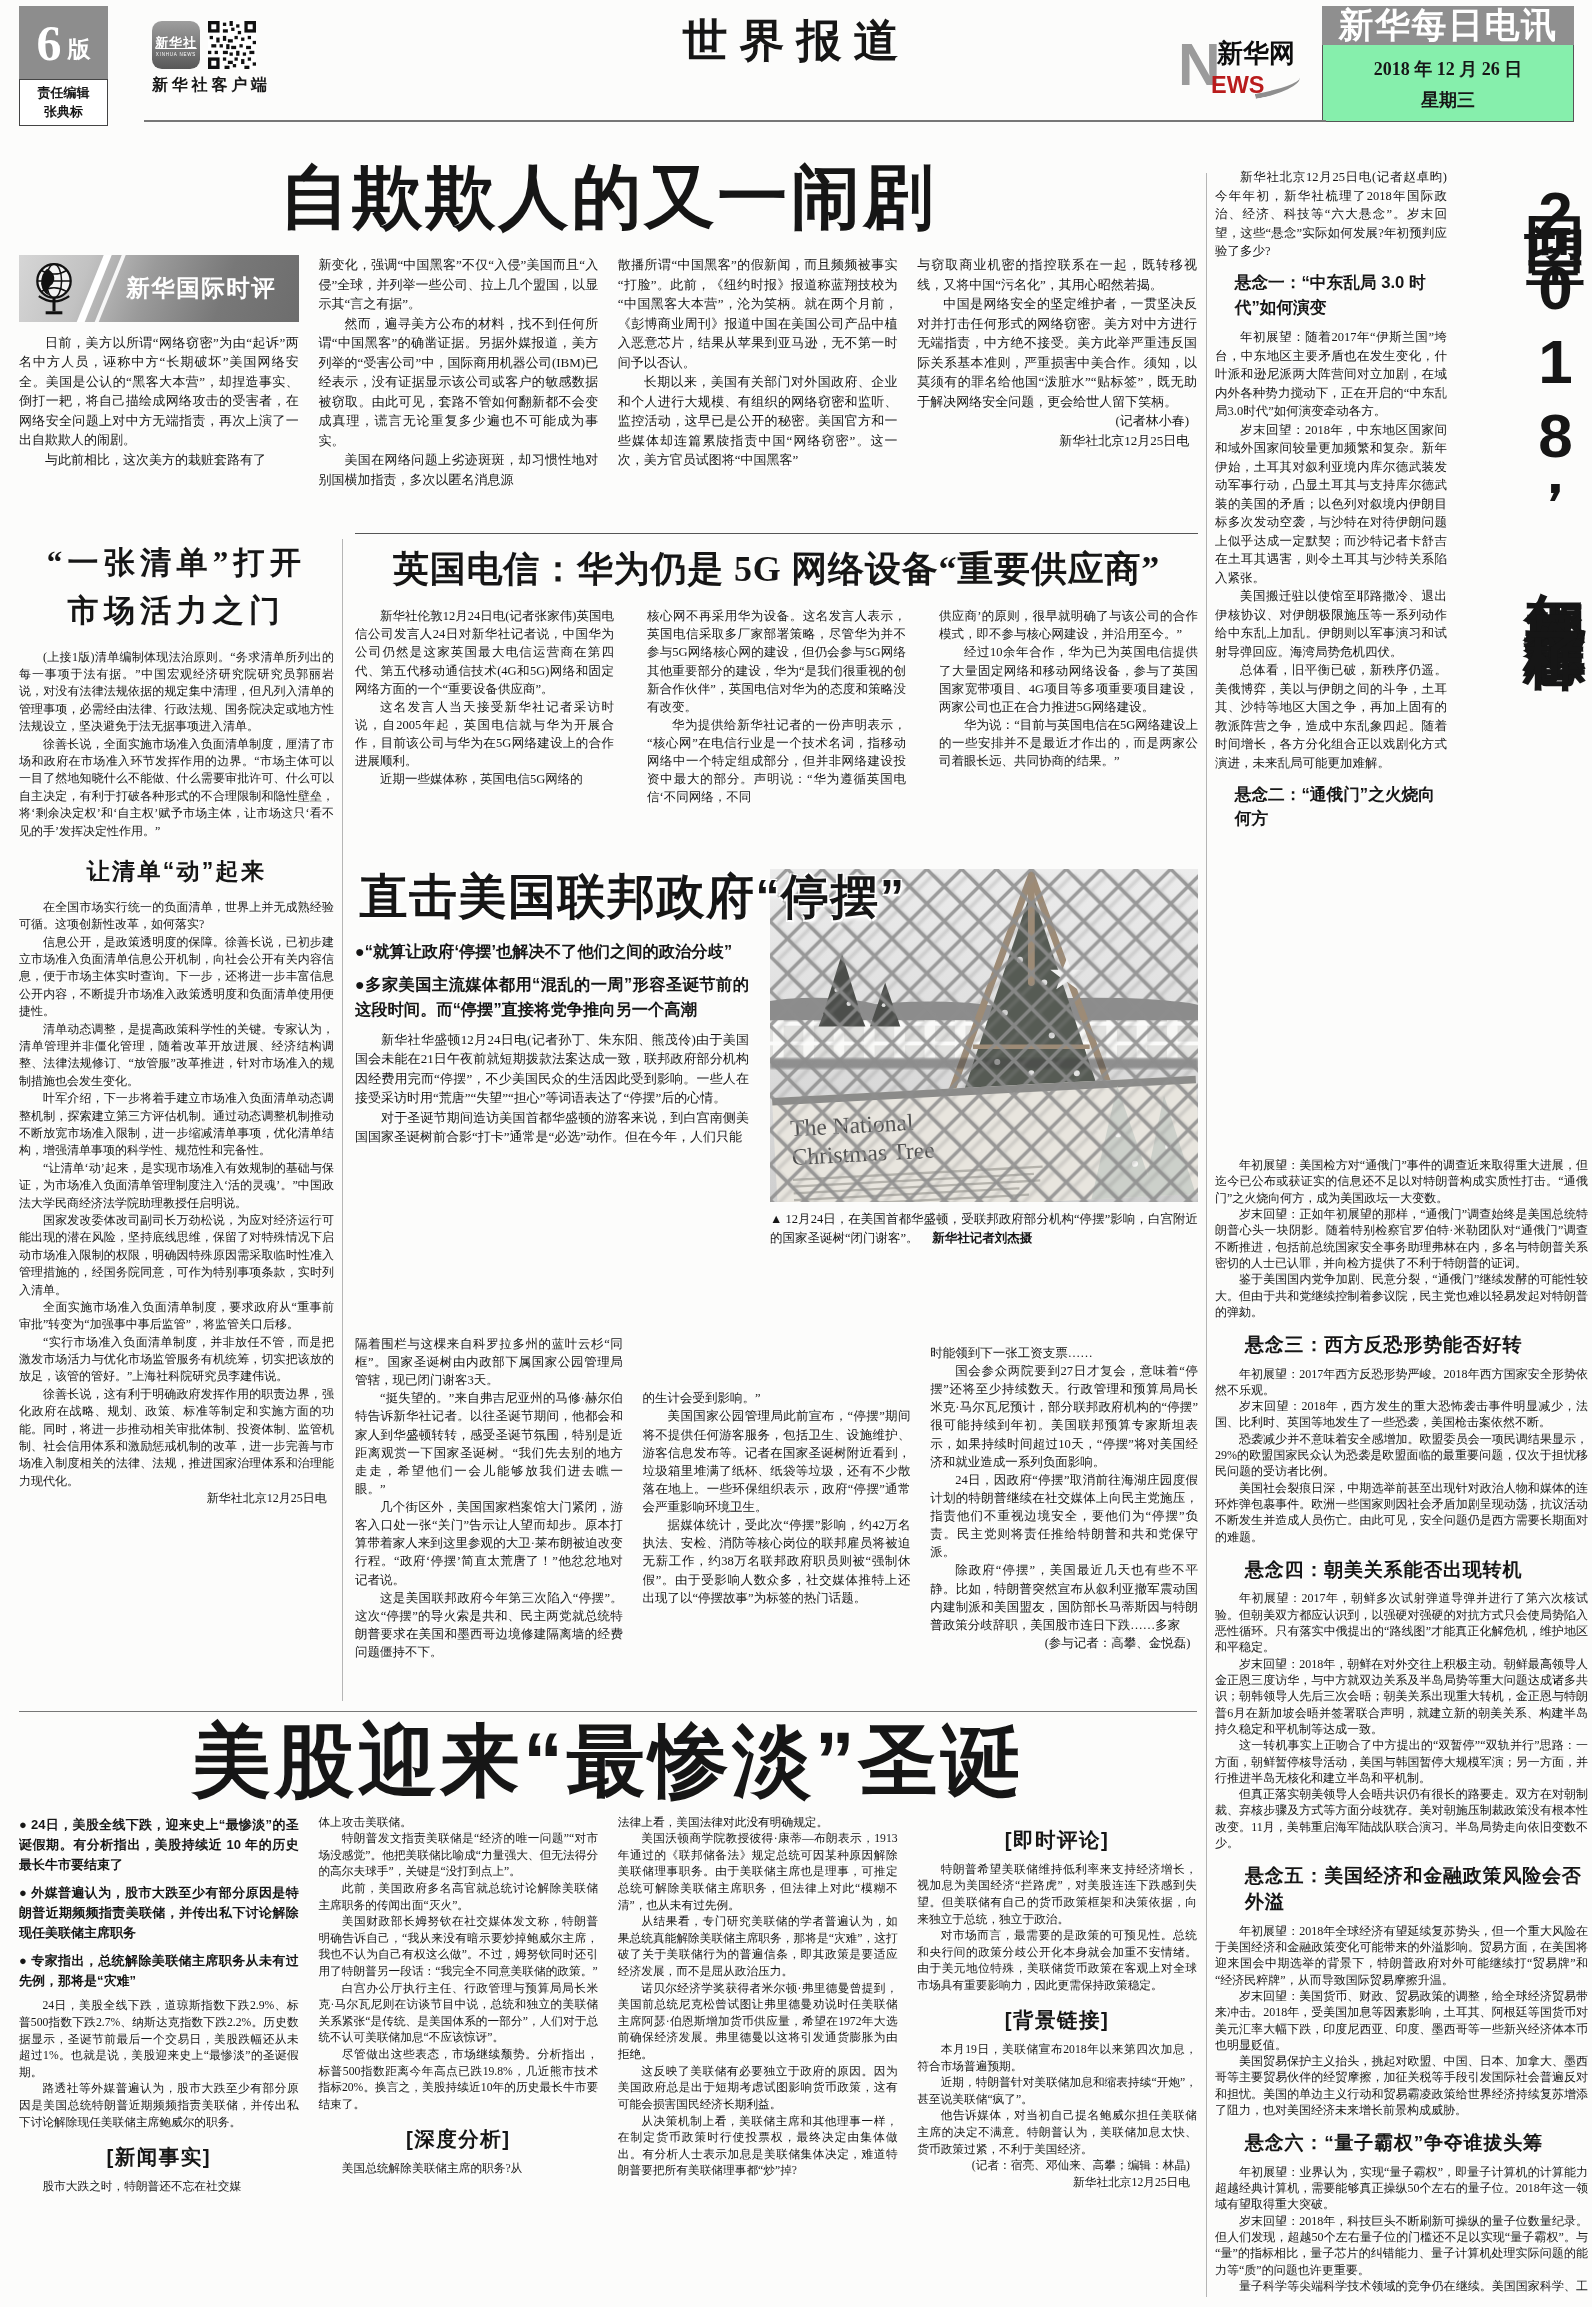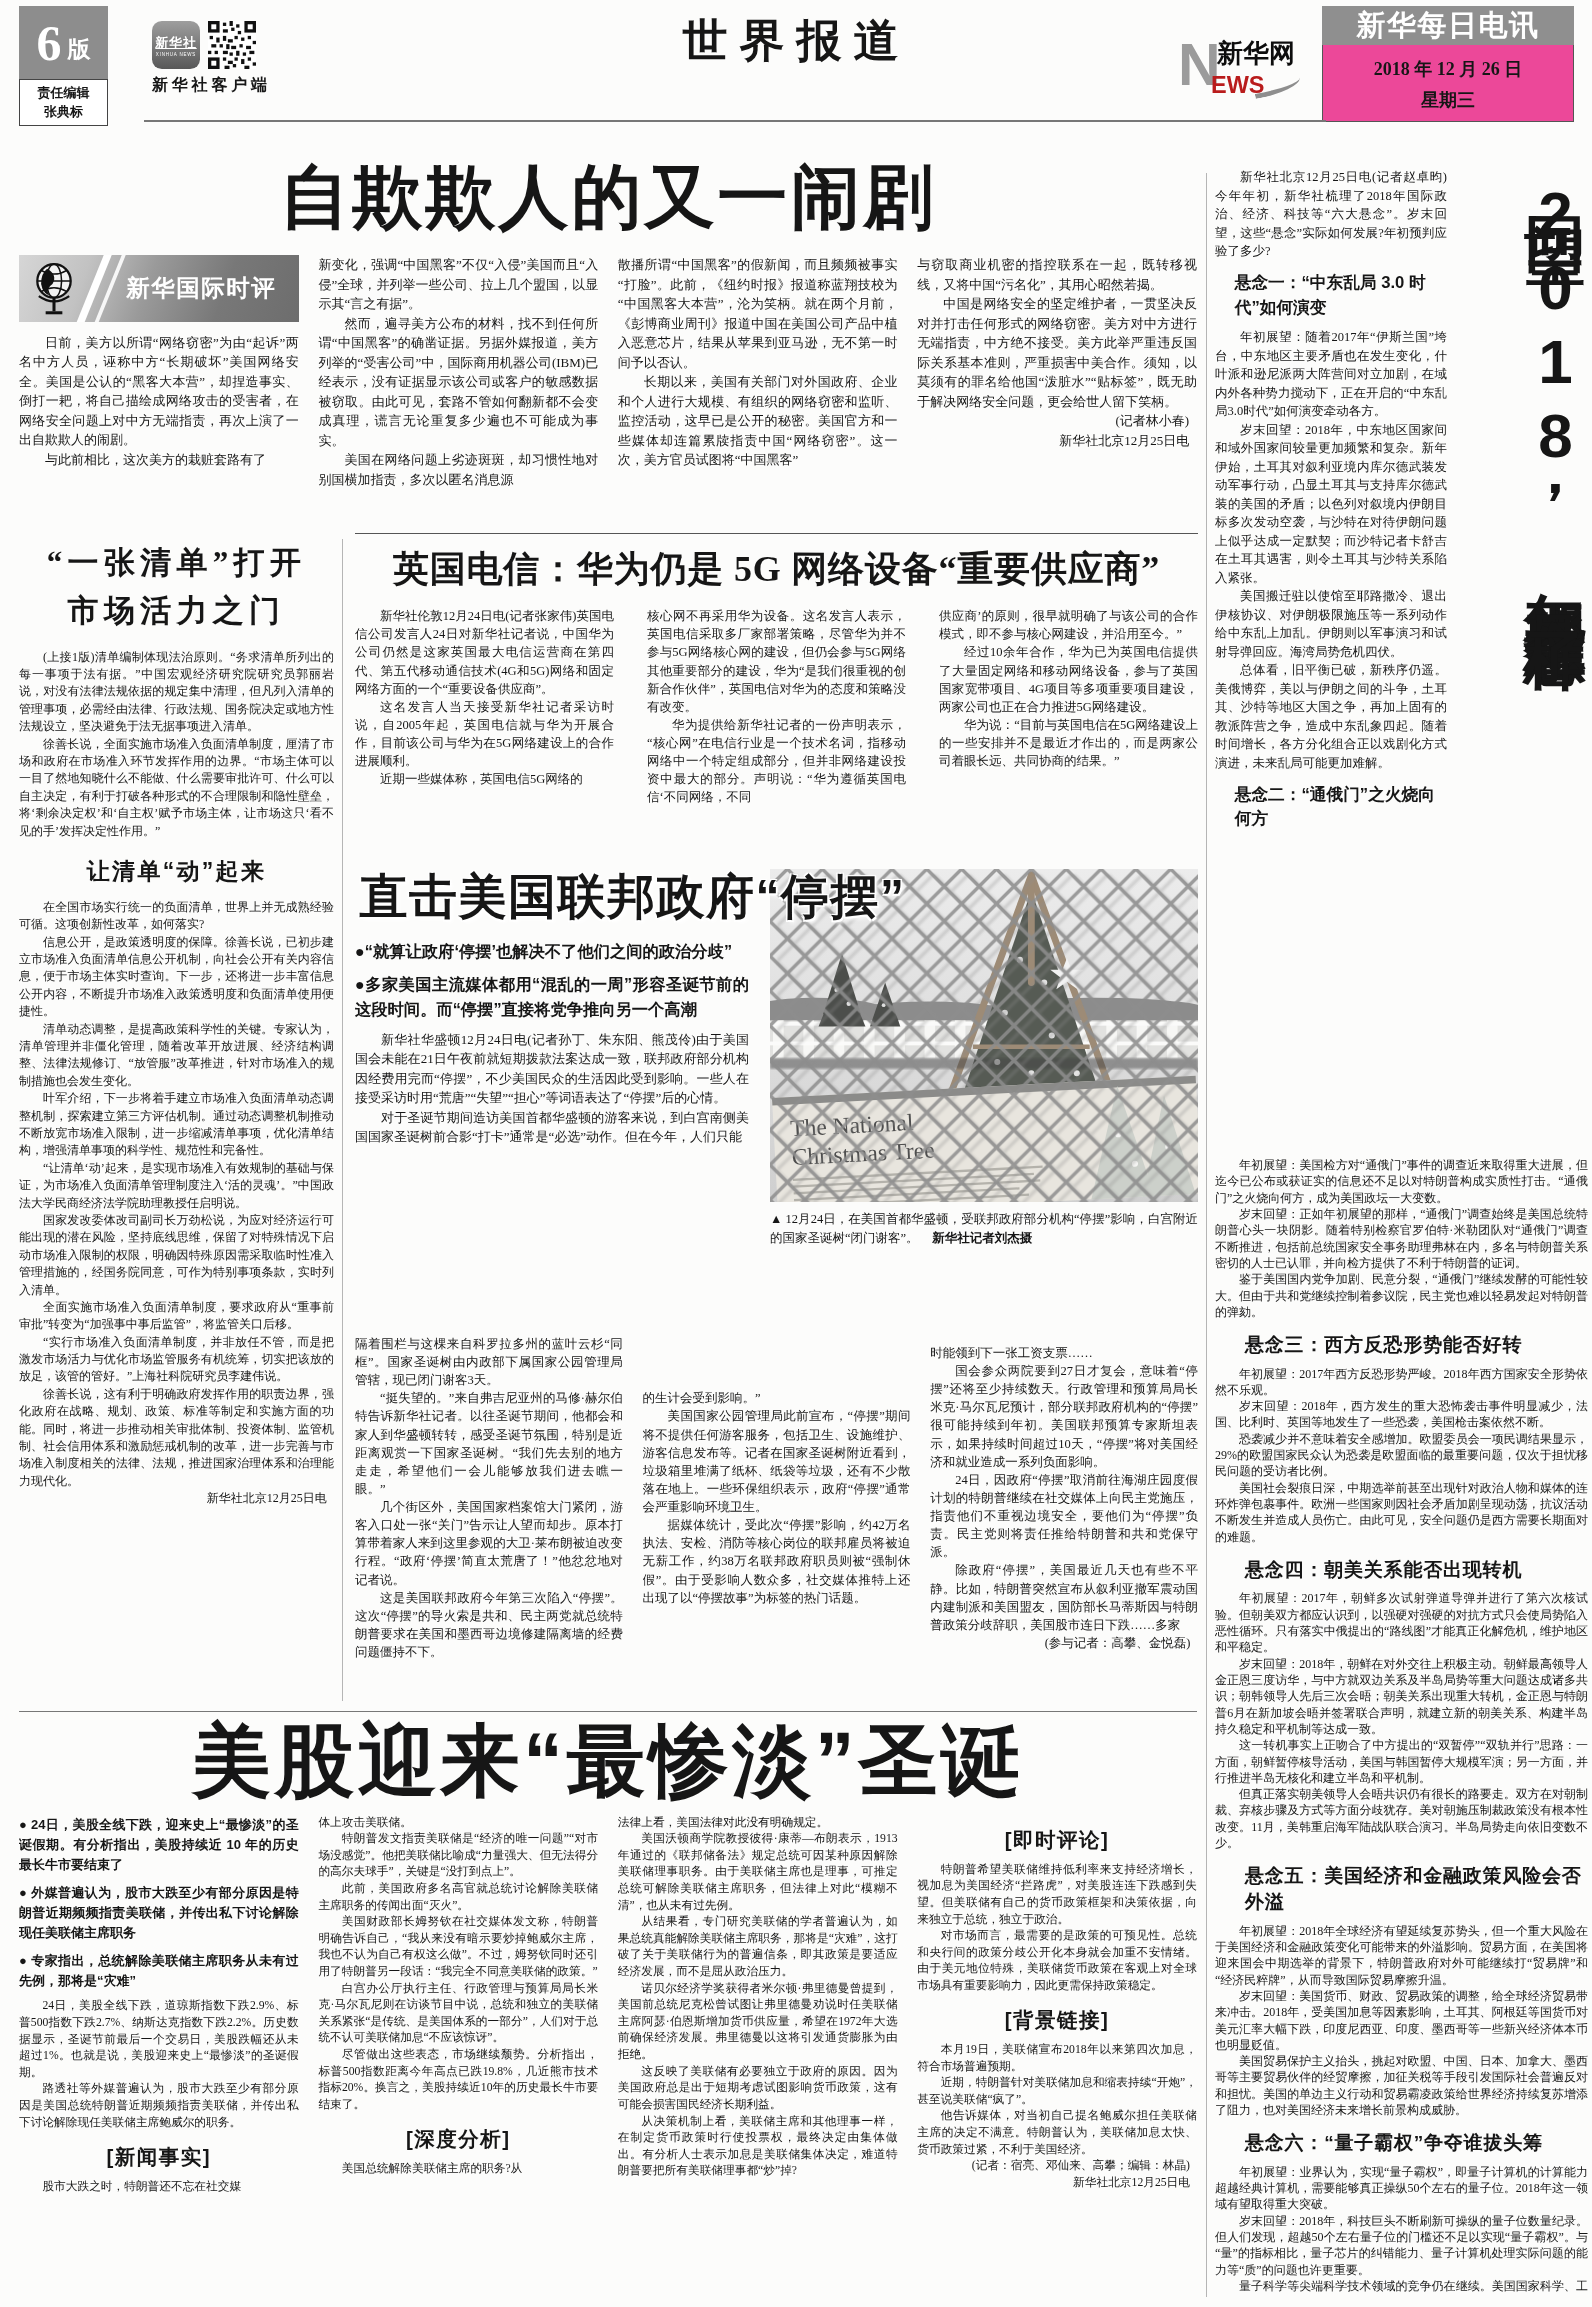--- a/index.html
+++ b/index.html
@@ -28,23 +28,23 @@
     font-size:16px;letter-spacing:3.8px;white-space:nowrap;}
   .section-title{position:absolute;left:0;right:0;top:10.6px;text-align:center;font-size:45px;font-weight:900;
     letter-spacing:12px;font-family:"Liberation Serif","DejaVu Serif",serif;}
   .news-logo{position:absolute;left:1178px;top:36px;width:129px;height:76px;}
   .nl-n{position:absolute;left:0;top:0;font-family:"Liberation Sans",sans-serif;font-weight:900;font-size:59px;color:#9b9b9b;line-height:1;}
   .nl-cn{position:absolute;left:39px;top:0;font-family:"Liberation Sans",sans-serif;font-weight:900;font-size:26px;color:#0d0d0d;}
   .nl-ews{position:absolute;left:33px;top:36px;font-family:"Liberation Sans",sans-serif;font-weight:700;font-size:23.5px;color:#b91c1c;}
   .nl-swoosh{position:absolute;left:76px;top:44px;width:47px;height:15px;border-bottom:5.3px solid #8e8e8e;
     border-radius:0 0 53px 0 / 0 0 15px 0;transform:rotate(-10deg);}
   .masthead{position:absolute;left:1322px;top:6px;width:252px;}
-  .mh-title{height:39px;background:#8f8f8f;color:#fff;font-size:29px;font-weight:900;letter-spacing:1.5px;
+  .mh-title{height:39px;background:#8f8f8f;color:#fff;font-size:35px;font-weight:900;letter-spacing:1.5px;
     display:flex;align-items:center;justify-content:center;}
-  .mh-body{border:1.5px solid #555;border-top:none;background:#ec4899;height:77px;padding-top:9px;}
+  .mh-body{border:1.5px solid #555;border-top:none;background:#86efac;height:77px;padding-top:9px;}
   .mh-date,.mh-week{text-align:center;font-size:18px;font-weight:700;line-height:1.7;}
 
   
   .para{text-align:justify;text-indent:2em;}
   .para.cont{text-indent:0;}
   .byline{text-align:right;padding-right:.6em;}
   .bullet{font-family:"Liberation Sans","DejaVu Sans",sans-serif;font-weight:700;text-align:justify;margin-bottom:7.6px;}
   .inhead{font-family:"Liberation Sans","DejaVu Sans",sans-serif;font-weight:900;text-align:center;margin:10.6px 0 7.6px;}
 
   

